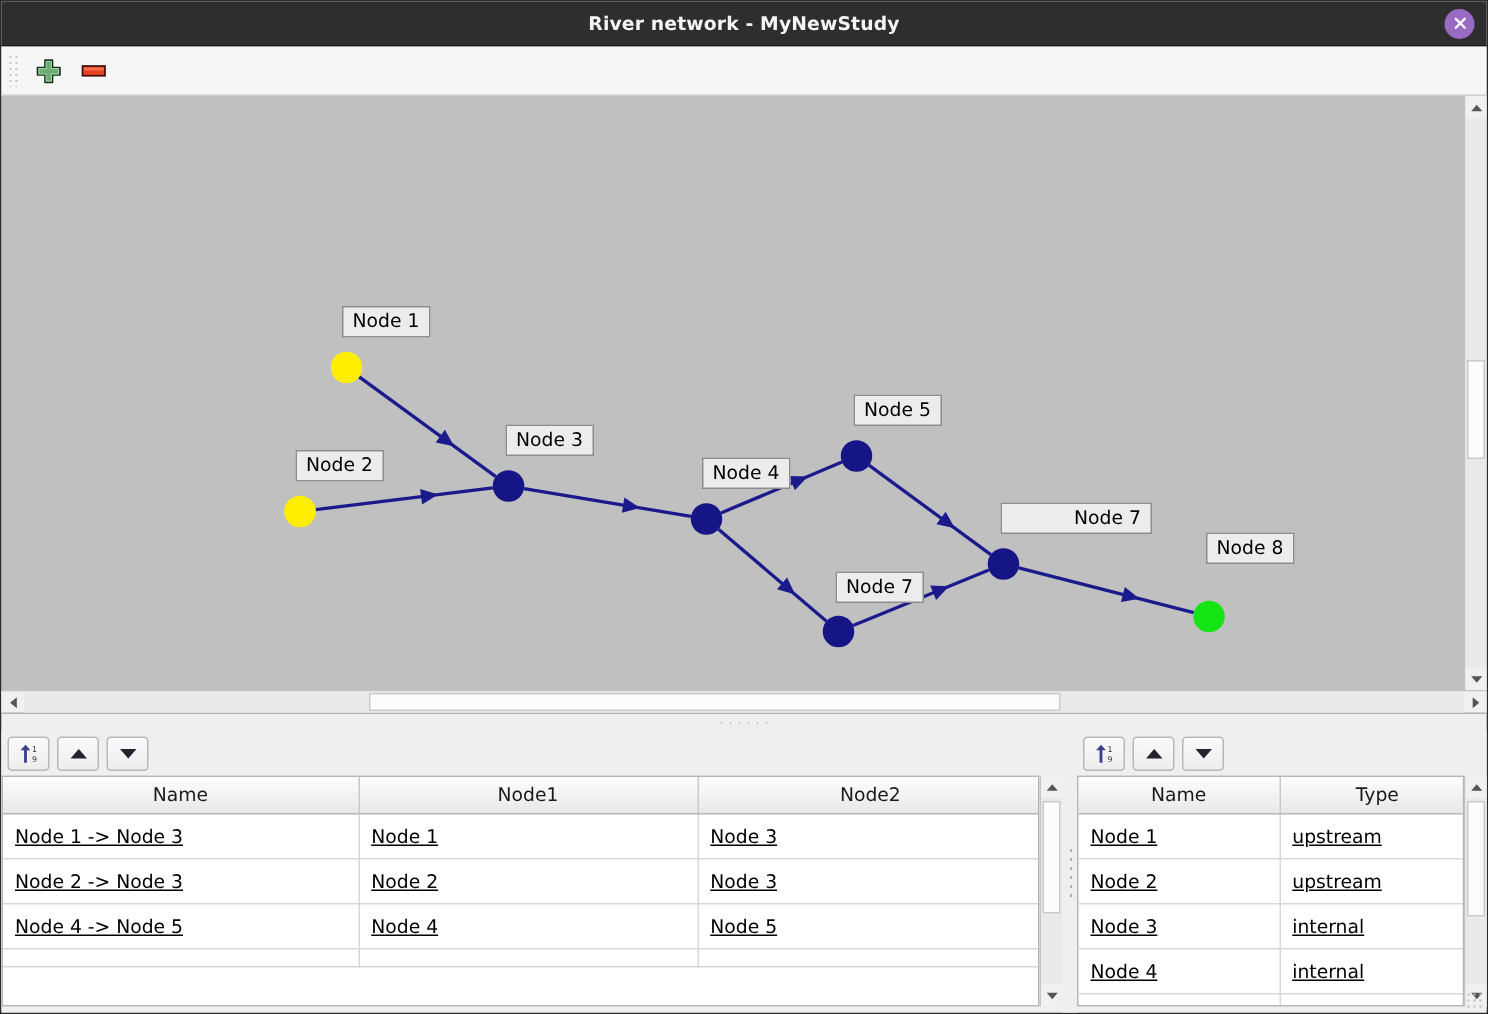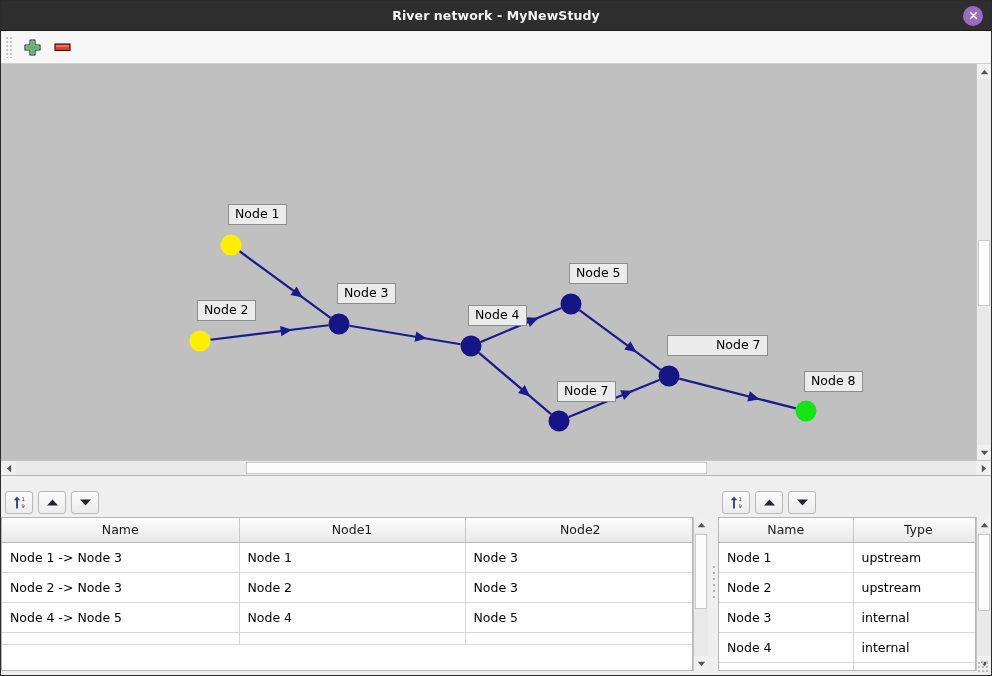--- a/index.html
+++ b/index.html
@@ -177,20 +177,21 @@
     cursor: pointer;
   }
   thead th:last-child { border-right: none; }
   tbody td {
     border-right: 1px solid #d7d7d7;
     border-bottom: 1px solid #d7d7d7;
     font-size: 12.5px; color: #000;
     height: 30px; padding: 0 8px;
     text-align: left; overflow: hidden; white-space: nowrap;
     background: #fff;
+    text-decoration: underline;
   }
   tbody td:last-child { border-right: none; }
   tbody tr.partial td { height: 12px; }
   .tbl-scroll { flex: 1; overflow: hidden; position: relative; }
 
   
   .splitter-v {
     width: 10px; min-width: 10px;
     background: #efefef;
     display: flex; align-items: center; justify-content: center;
@@ -267,21 +268,21 @@
           <circle cx="805" cy="347" r="10.5" fill="#15e515"></circle>
         </svg>
       <div id="graph-labels">
           <div class="node-label" style="left: 227px; top: 140px;">Node 1</div>
           <div class="node-label" style="left: 196px; top: 236px;">Node 2</div>
           <div class="node-label" style="left: 336px; top: 219px;">Node 3</div>
           <div class="node-label" style="left: 467px; top: 241px;">Node 4</div>
           <div class="node-label" style="left: 568px; top: 199px;">Node 5</div>
           <div class="node-label" style="left: 556px; top: 317px;">Node 7</div>
           <div class="node-label" style="left: 666px; top: 271px; padding-left: 48px;">Node 7</div>
-          <div class="node-label" style="left: 803px; top: 307px;">Node 8</div>
+          <div class="node-label" style="left: 803px; top: 291px;">Node 8</div>
         </div>
     </div>
     <div class="vsb">
       <div class="sb-arrow">
         <svg width="9" height="6" viewBox="0 0 9 6">
             <path d="M4.5 0.8 L8.2 5.2 L0.8 5.2 Z" fill="#555"></path>
           </svg>
       </div>
       <div class="sb-track">
         <div class="sb-thumb" style="top:44%;height:18%;"></div>

